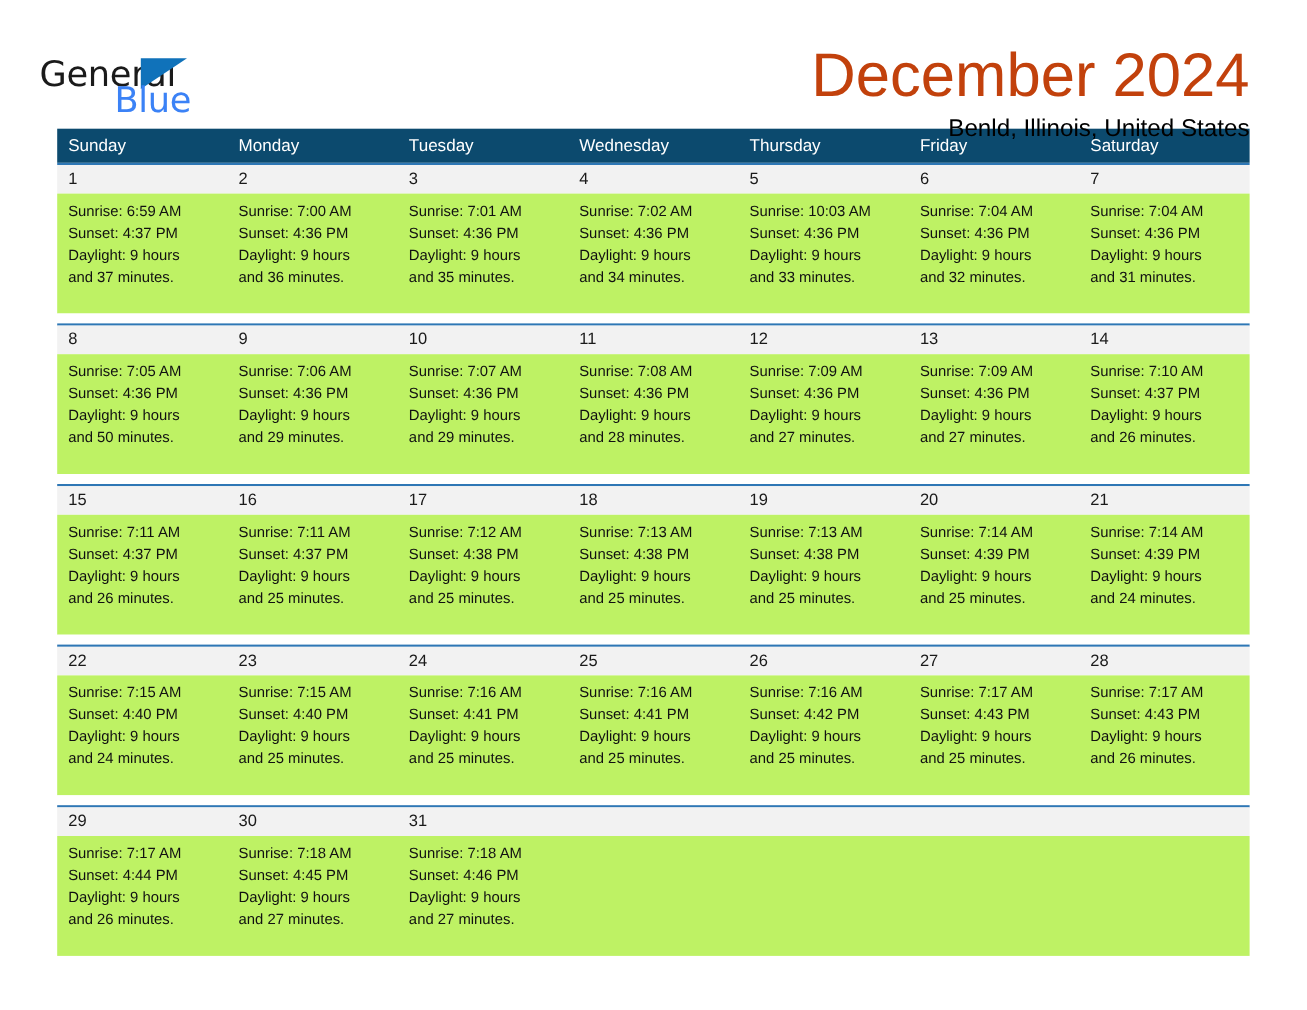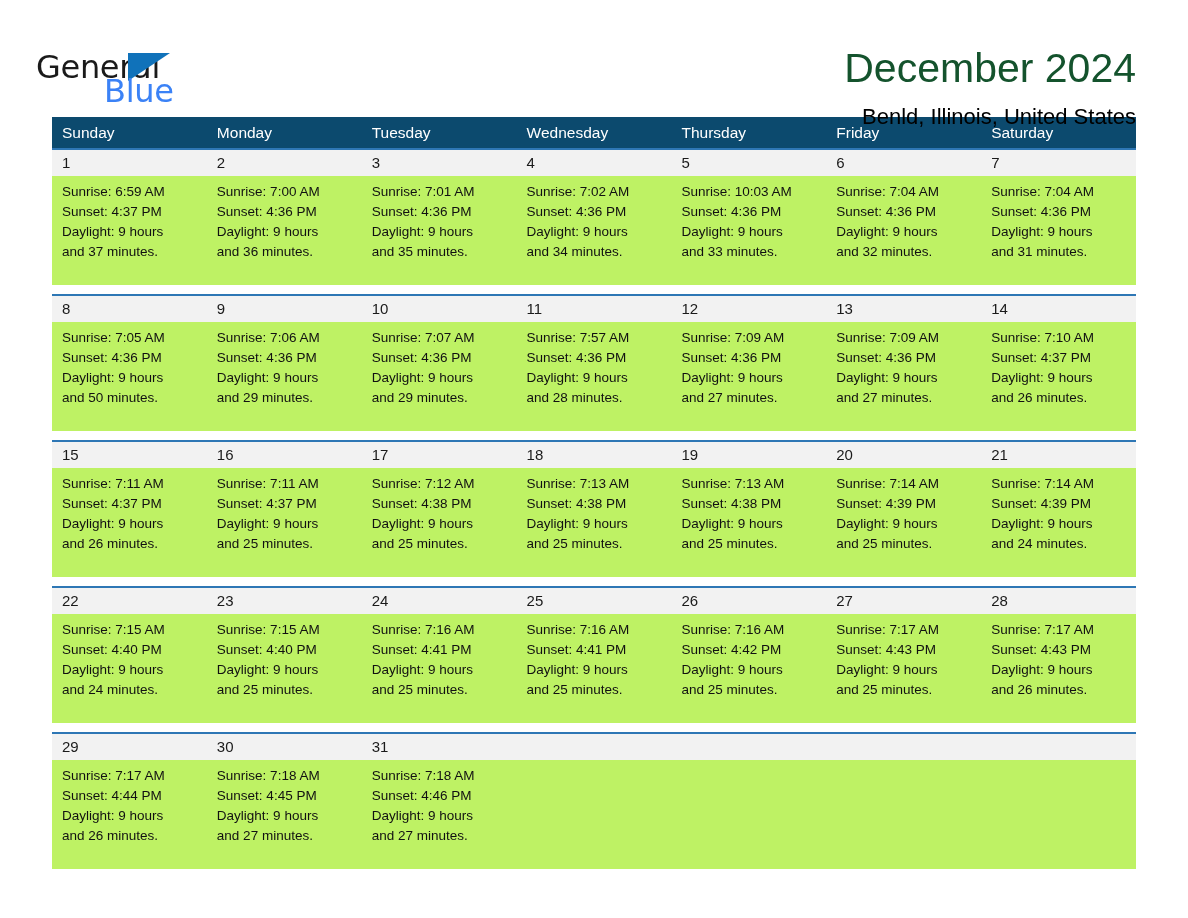--- a/index.html
+++ b/index.html
@@ -65,24 +65,24 @@
     letter-spacing: -0.3px;
     color: #3b82f6;
     font-family: "DejaVu Sans", sans-serif;
     font-weight: 400;
   }
   .title-block {
     text-align: right;
     padding-top: 0;
   }
   .cal-title {
-    font-size: 41px;
+    font-size: 56px;
     line-height: 48px;
     font-weight: 400;
-    color: #14532d;
+    color: #c2410c;
     white-space: nowrap;
   }
   .cal-subtitle {
     font-size: 22px;
     line-height: 30px;
     font-weight: 400;
     color: #000000;
     margin-top: 10px;
     white-space: nowrap;
   }
@@ -248,21 +248,21 @@
           <div class="info-line">Daylight: 9 hours</div>
           <div class="info-line">and 29 minutes.</div>
         </div>
         <div class="info-cell">
           <div class="info-line">Sunrise: 7:07 AM</div>
           <div class="info-line">Sunset: 4:36 PM</div>
           <div class="info-line">Daylight: 9 hours</div>
           <div class="info-line">and 29 minutes.</div>
         </div>
         <div class="info-cell">
-          <div class="info-line">Sunrise: 7:57 AM</div>
+          <div class="info-line">Sunrise: 7:08 AM</div>
           <div class="info-line">Sunset: 4:36 PM</div>
           <div class="info-line">Daylight: 9 hours</div>
           <div class="info-line">and 28 minutes.</div>
         </div>
         <div class="info-cell">
           <div class="info-line">Sunrise: 7:09 AM</div>
           <div class="info-line">Sunset: 4:36 PM</div>
           <div class="info-line">Daylight: 9 hours</div>
           <div class="info-line">and 27 minutes.</div>
         </div>

